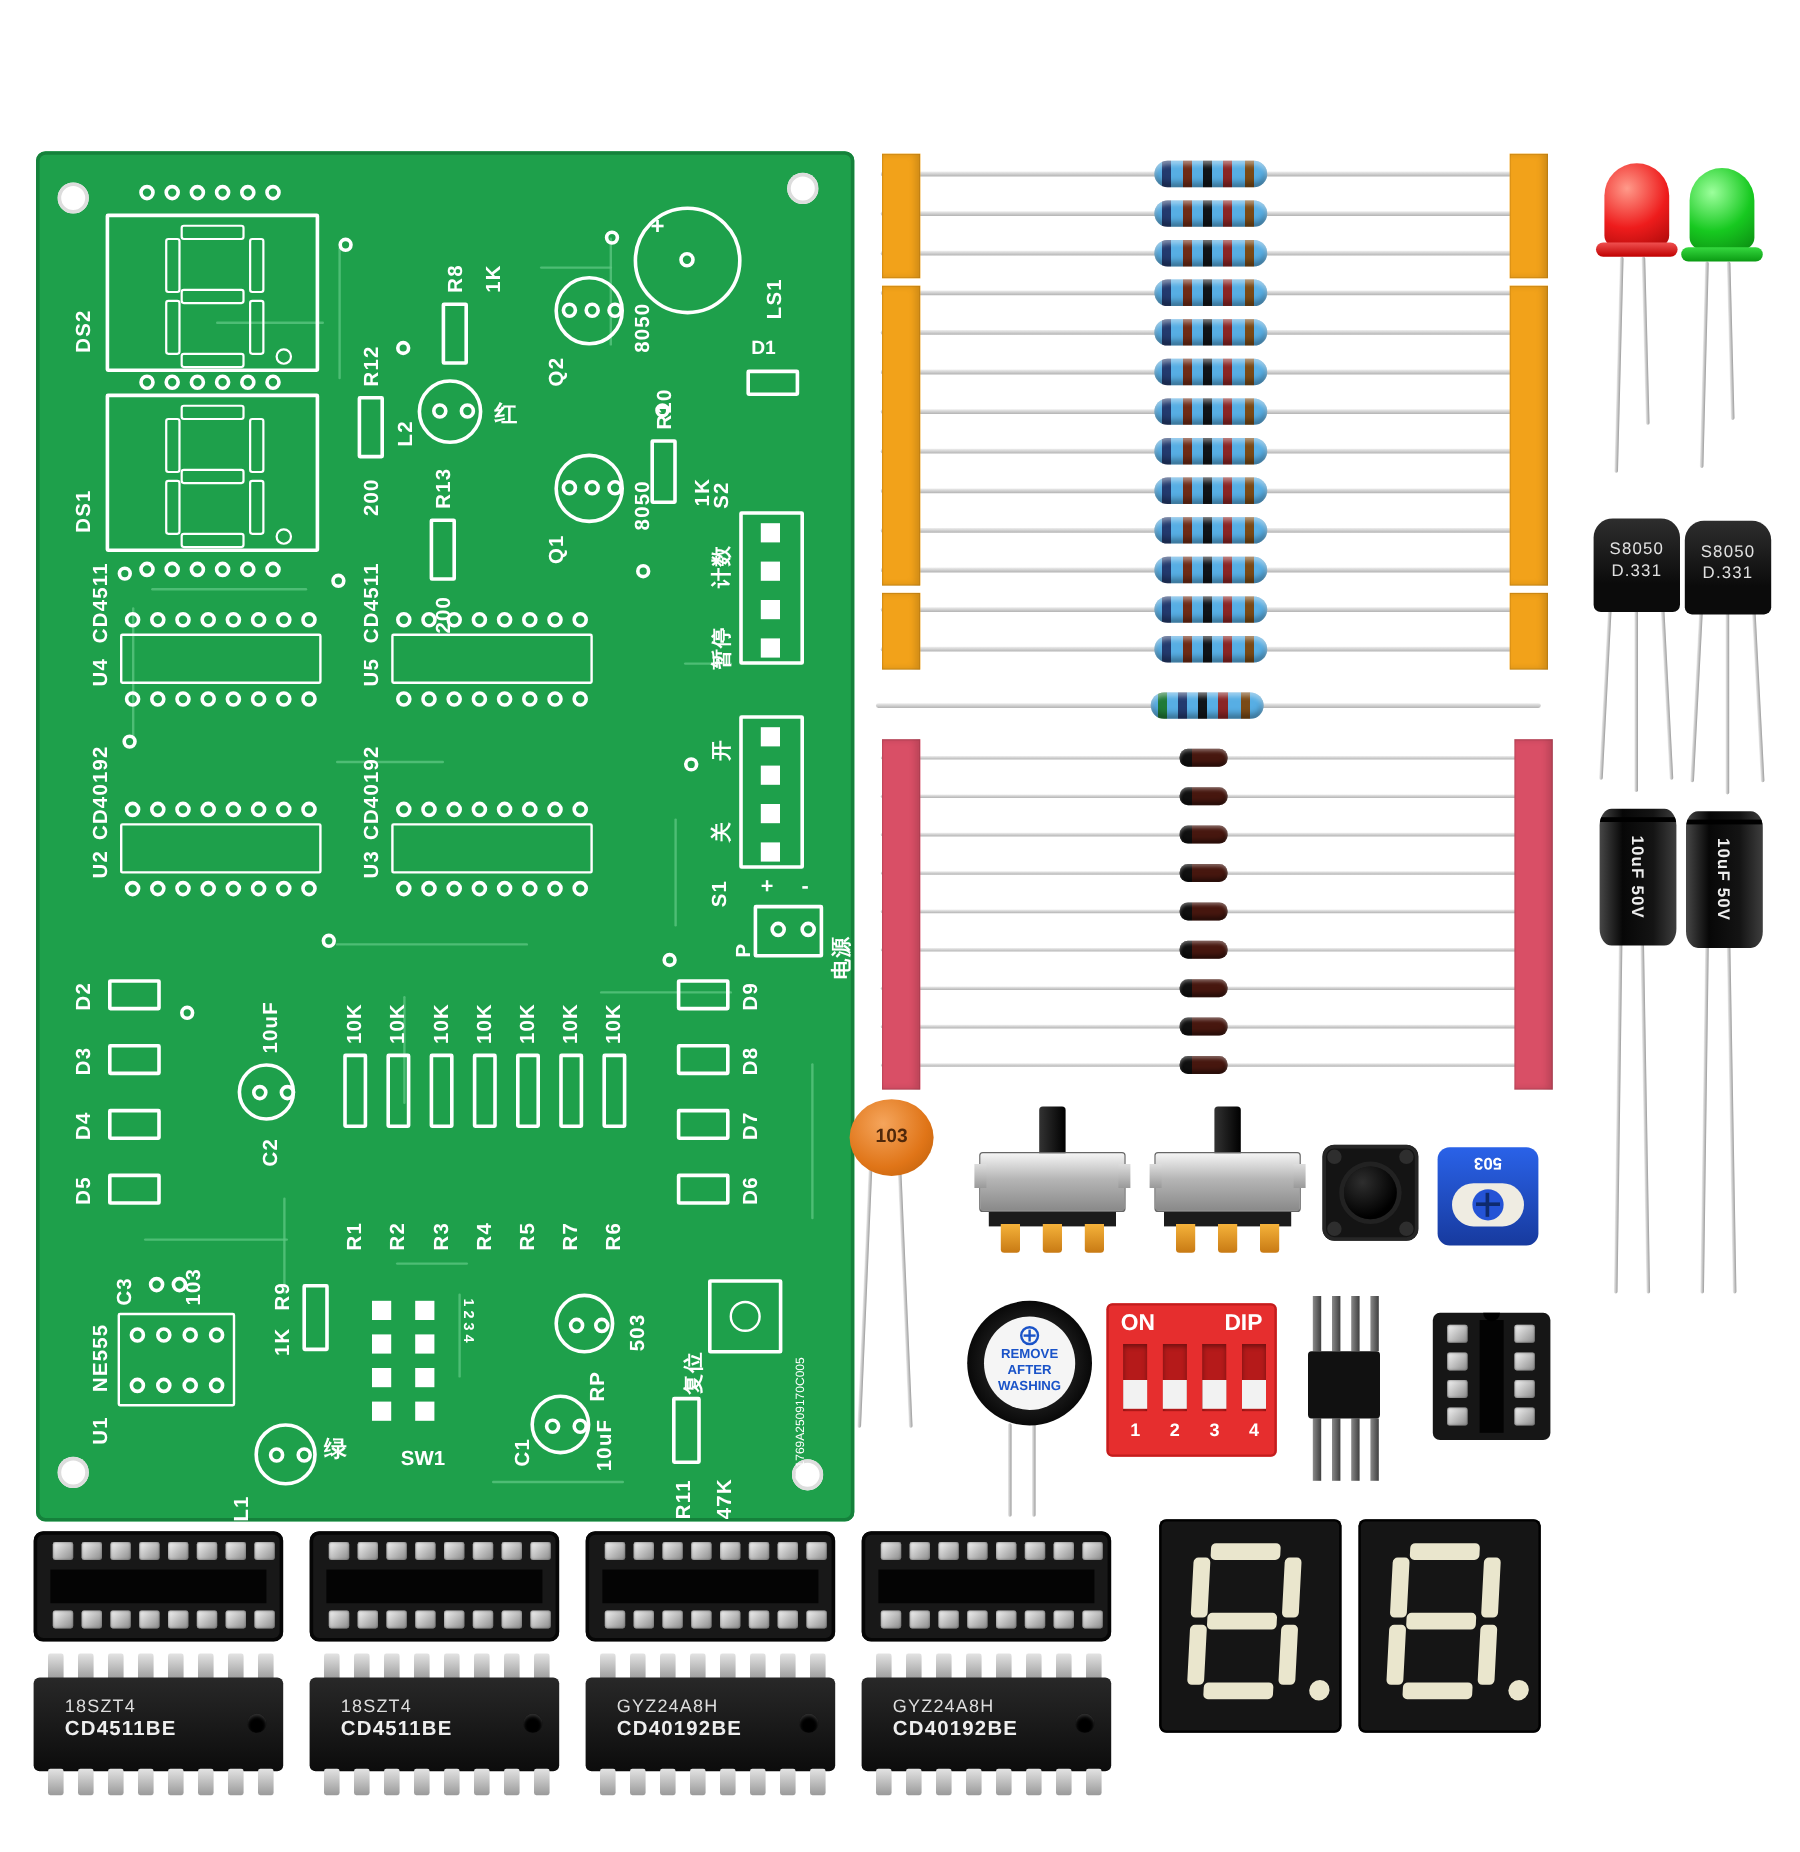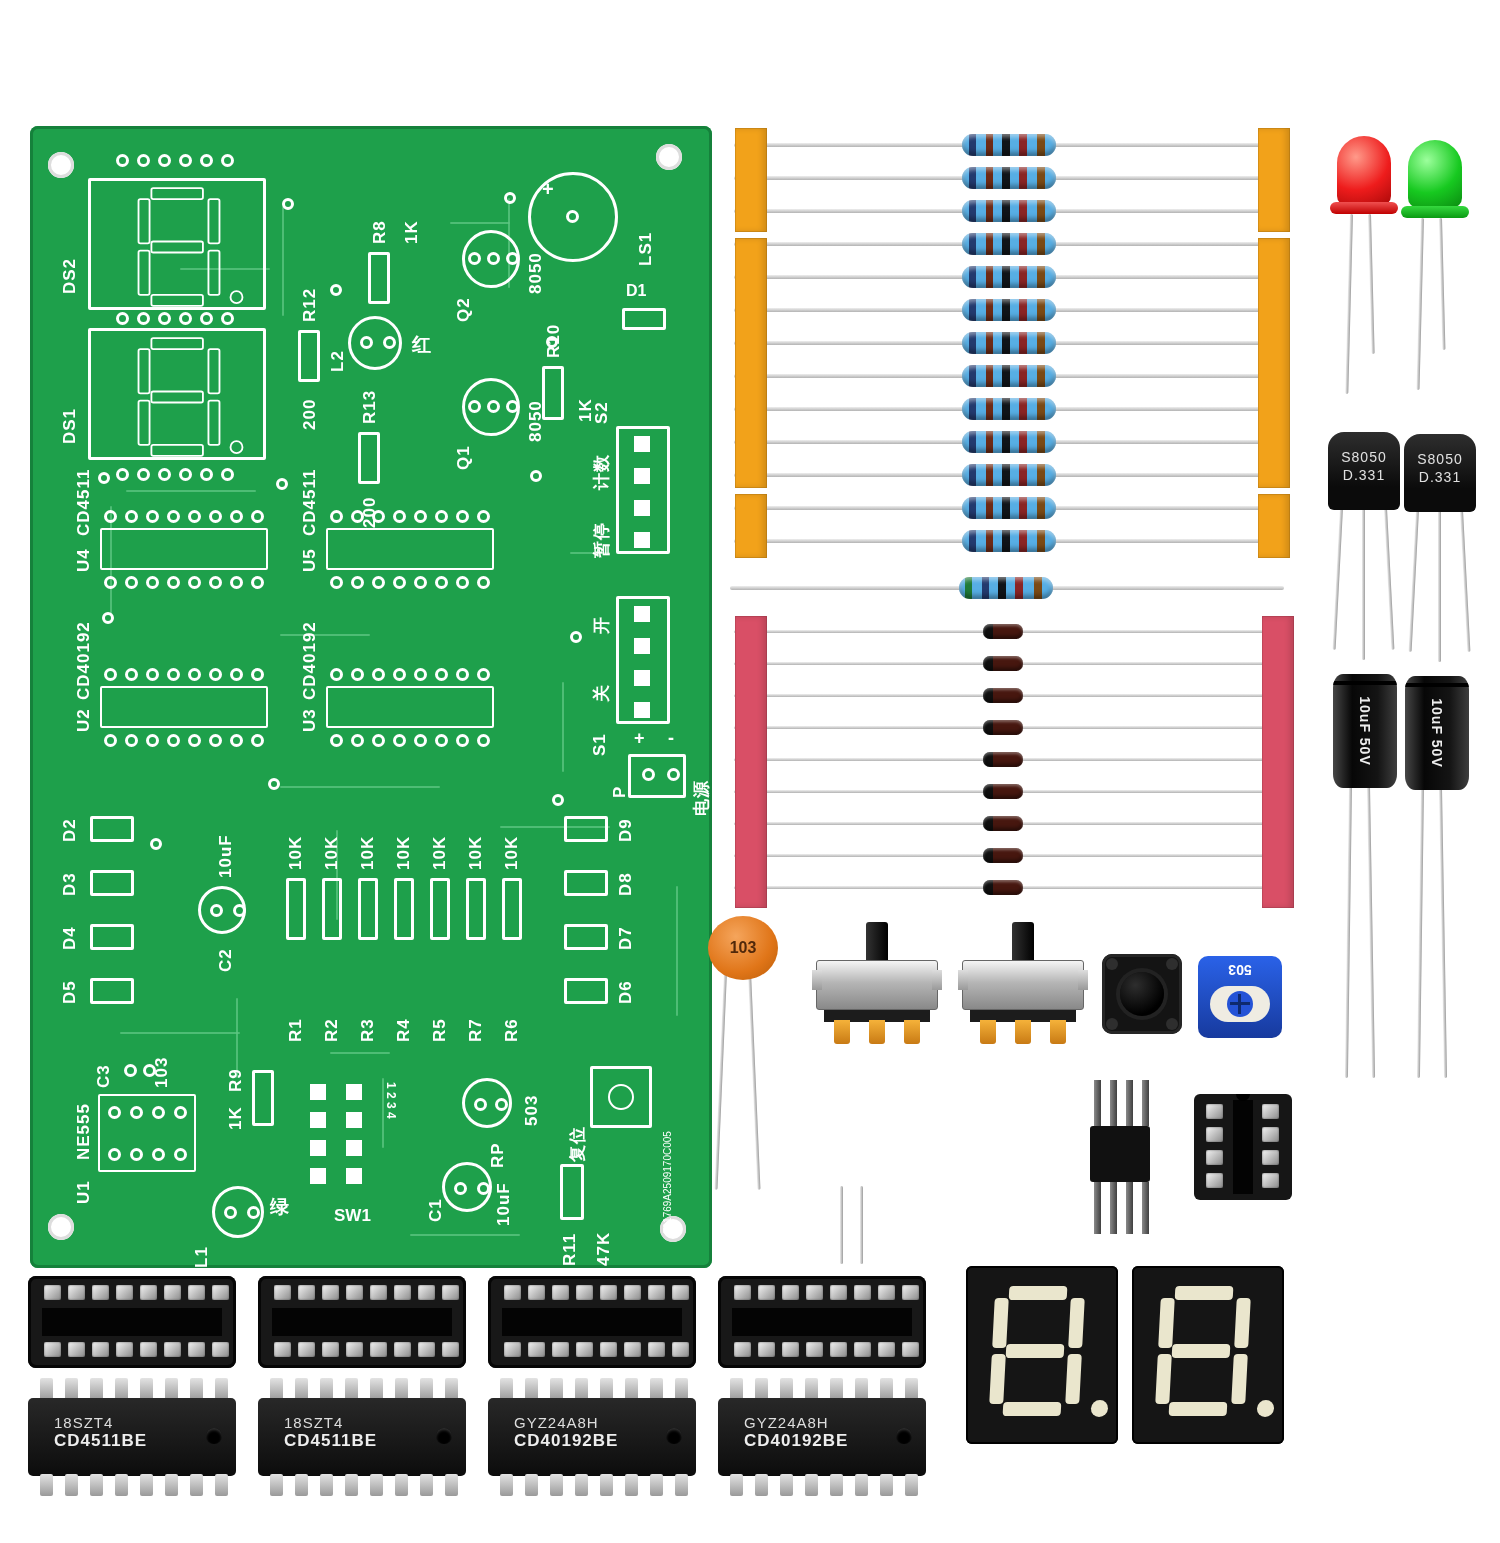--- a/index.html
+++ b/index.html
@@ -678,21 +678,52 @@
     <div class="trim-dial">
       <div class="trim-circle">
         <div class="tslot" style="left:3px;top:11px;width:20px;height:3px"></div>
         <div class="tslot" style="left:11px;top:3px;width:3px;height:20px"></div>
       </div>
     </div>
   </div>
 
   <div class="wire" style="left:840px;top:1186px;height:78px"></div>
   <div class="wire" style="left:860px;top:1186px;height:78px"></div>
-
+  <div class="buzz" style="left:806px;top:1084px">
+    <div class="buzz-sticker">
+      <div class="buzz-screw">
+        <div class="bsh"></div>
+        <div class="bsv"></div>
+      </div>
+      <div class="buzz-line">REMOVE</div>
+      <div class="buzz-line">AFTER</div>
+      <div class="buzz-line">WASHING</div>
+    </div>
+  </div>
+
+  <div class="dip" style="left:922px;top:1086px">
+    <span class="dip-on">ON</span>
+    <span class="dip-dip">DIP</span>
+    <div class="dip-slot" style="left:14px">
+        <div class="dip-slider"></div>
+      </div>
+    <div class="dip-slot" style="left:47px">
+        <div class="dip-slider"></div>
+      </div>
+    <div class="dip-slot" style="left:80px">
+        <div class="dip-slider"></div>
+      </div>
+    <div class="dip-slot" style="left:113px">
+        <div class="dip-slider"></div>
+      </div>
+    <span class="dip-num" style="left:14px">1</span>
+    <span class="dip-num" style="left:47px">2</span>
+    <span class="dip-num" style="left:80px">3</span>
+    <span class="dip-num" style="left:113px">4</span>
+  </div>
 
   <div class="phpin" style="left:1094px;top:1080px;height:46px"></div>
   <div class="phpin" style="left:1110px;top:1080px;height:46px"></div>
   <div class="phpin" style="left:1126px;top:1080px;height:46px"></div>
   <div class="phpin" style="left:1142px;top:1080px;height:46px"></div>
   <div class="phpin" style="left:1094px;top:1182px;height:52px"></div>
   <div class="phpin" style="left:1110px;top:1182px;height:52px"></div>
   <div class="phpin" style="left:1126px;top:1182px;height:52px"></div>
   <div class="phpin" style="left:1142px;top:1182px;height:52px"></div>
   <div class="phblock" style="left:1090px;top:1126px;width:60px;height:56px"></div>

